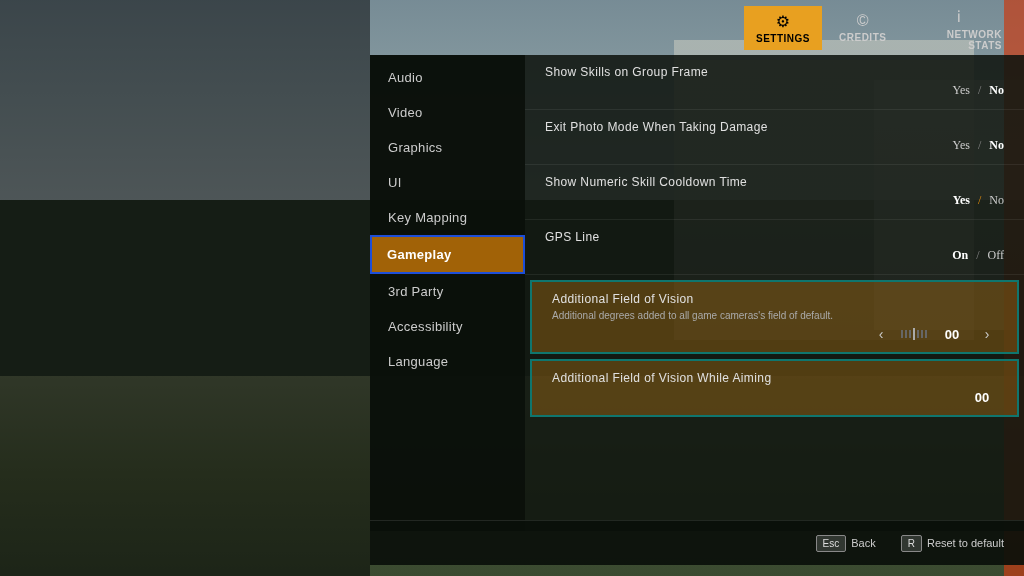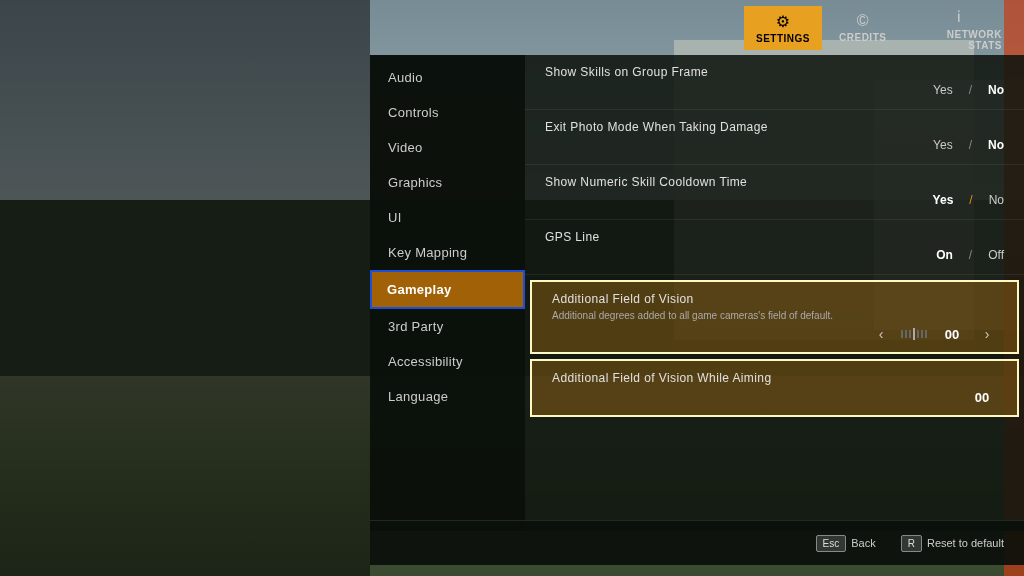--- a/index.html
+++ b/index.html
@@ -103,42 +103,43 @@
 
     
     .setting-row {
       padding: 10px 20px;
       border-bottom: 1px solid rgba(255,255,255,0.07);
       min-height: 55px;
     }
 
     .setting-row.highlighted {
       background: rgba(200, 130, 20, 0.35);
-      border: 2px solid #fef9c3;
+      border: 2px solid #0f766e;
       margin: 5px 5px;
     }
 
     .setting-label {
       color: #e0e0e0;
       font-size: 12px;
       margin-bottom: 4px;
       letter-spacing: 0.4px;
     }
 
     .setting-description {
       color: #aaa;
       font-size: 10px;
       margin-bottom: 5px;
     }
 
     .setting-options {
       display: flex;
       align-items: center;
       justify-content: flex-end;
-      gap: 16px;
+      gap: 8px;
+      font-family: Liberation Serif, serif;
     }
 
     .option-value {
       color: #ccc;
       font-size: 12px;
     }
 
     .option-value.active {
       color: #fff;
       font-weight: bold;
@@ -311,21 +312,20 @@
   <div class="nav-tab">
     <span class="tab-icon">ℹ</span>
     <span class="tab-label">Network Stats</span>
   </div>
 </div>
 
 <div class="settings-overlay">
 
   <div class="menu-panel">
     <div class="menu-item">Audio</div>
-    <div class="menu-item">Controls</div>
     <div class="menu-item">Video</div>
     <div class="menu-item">Graphics</div>
     <div class="menu-item">UI</div>
     <div class="menu-item">Key Mapping</div>
     <div class="menu-item active">Gameplay</div>
     <div class="menu-item">3rd Party</div>
     <div class="menu-item">Accessibility</div>
     <div class="menu-item">Language</div>
   </div>
 

